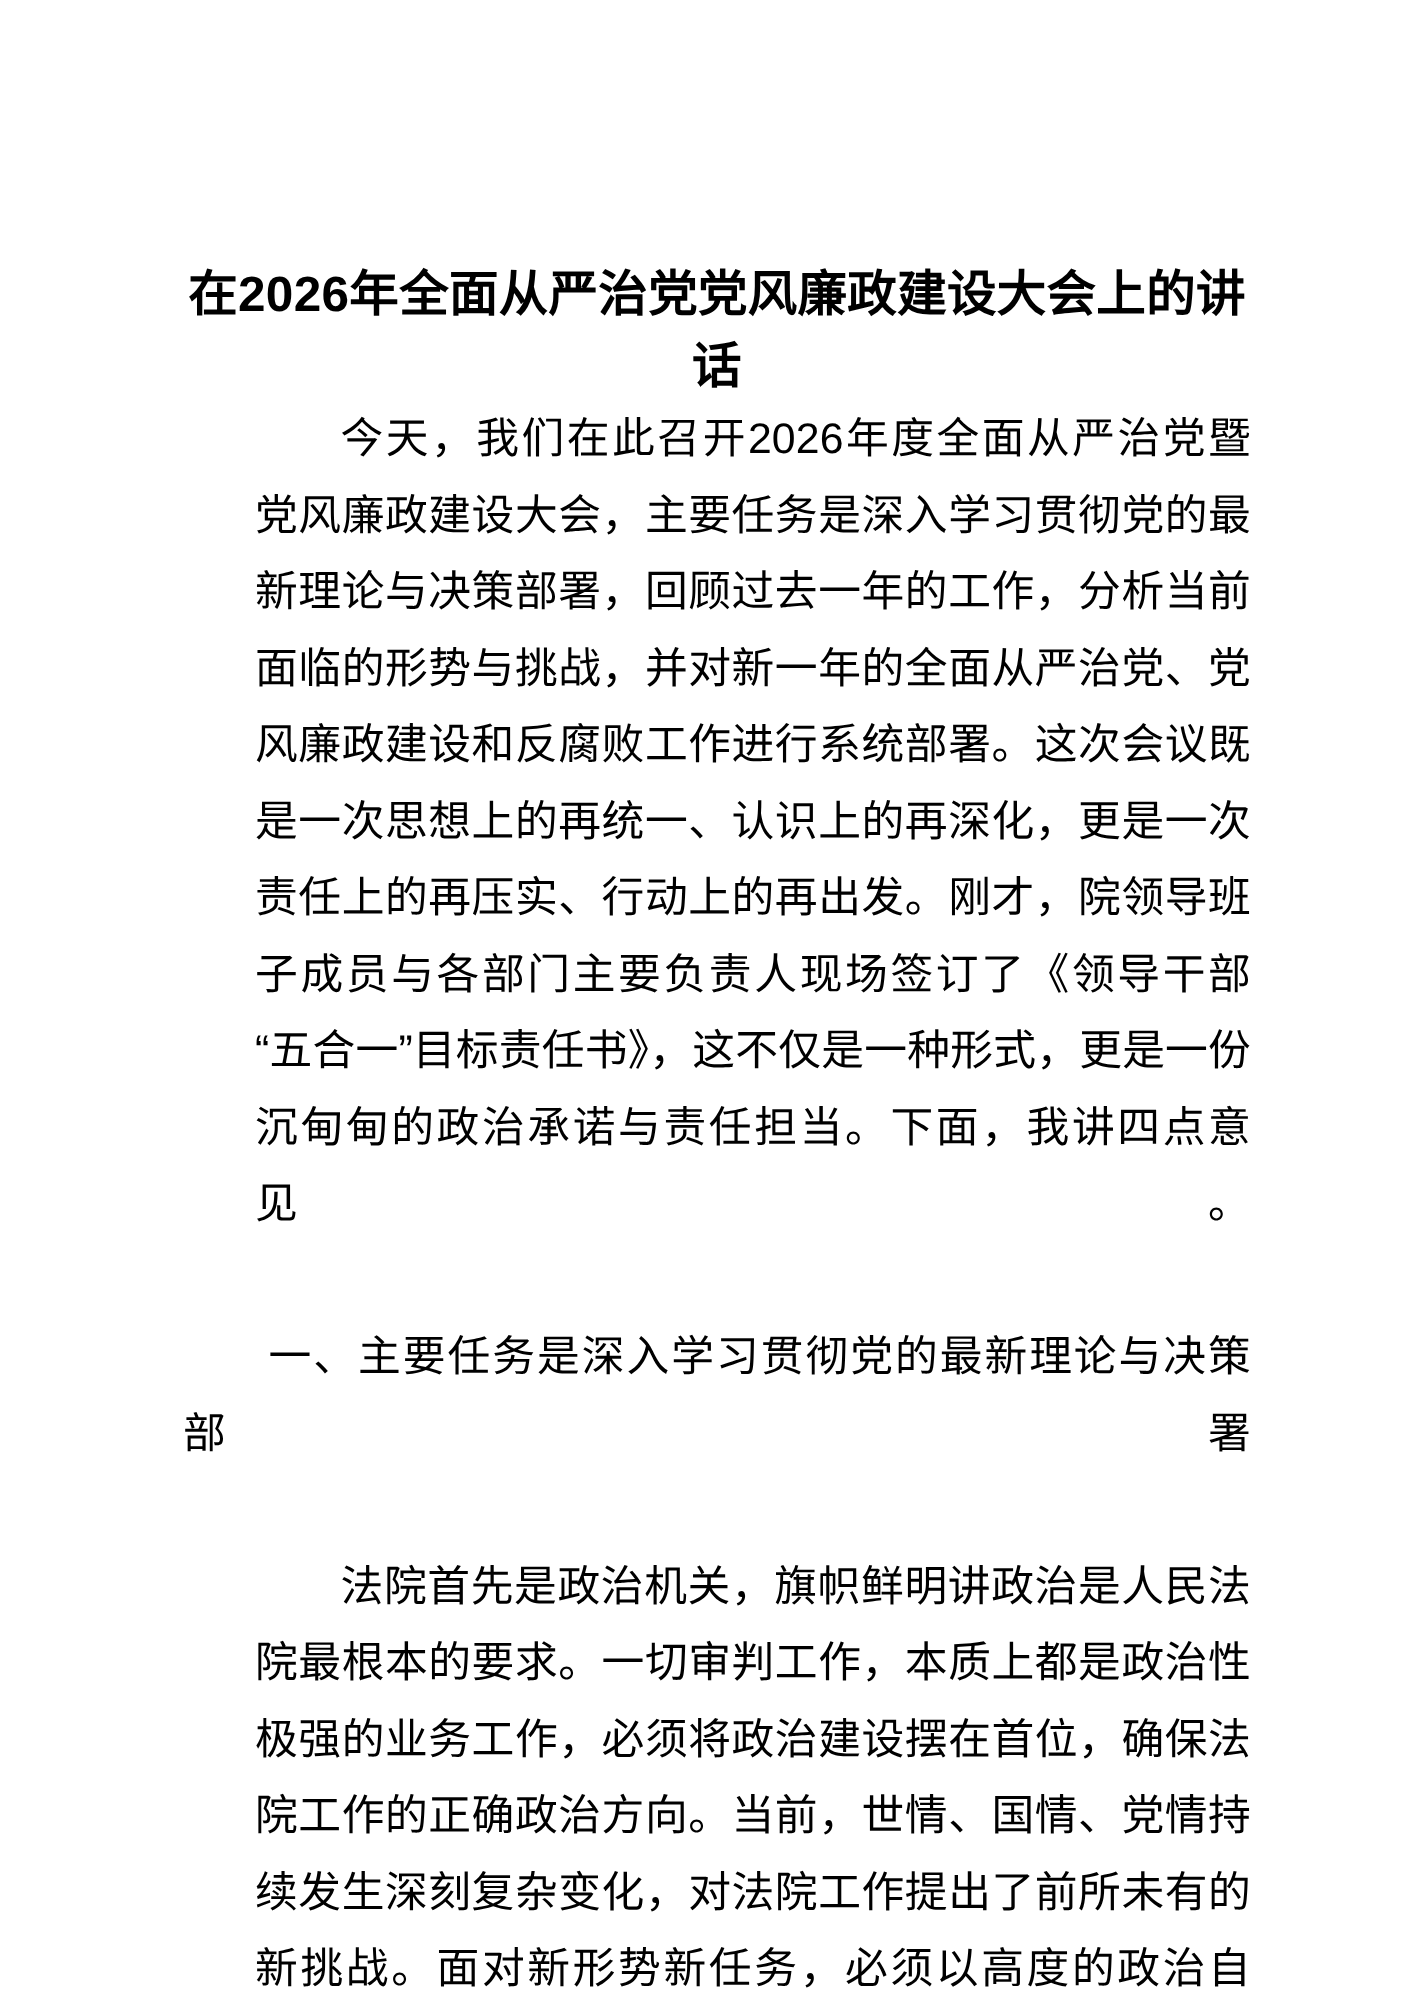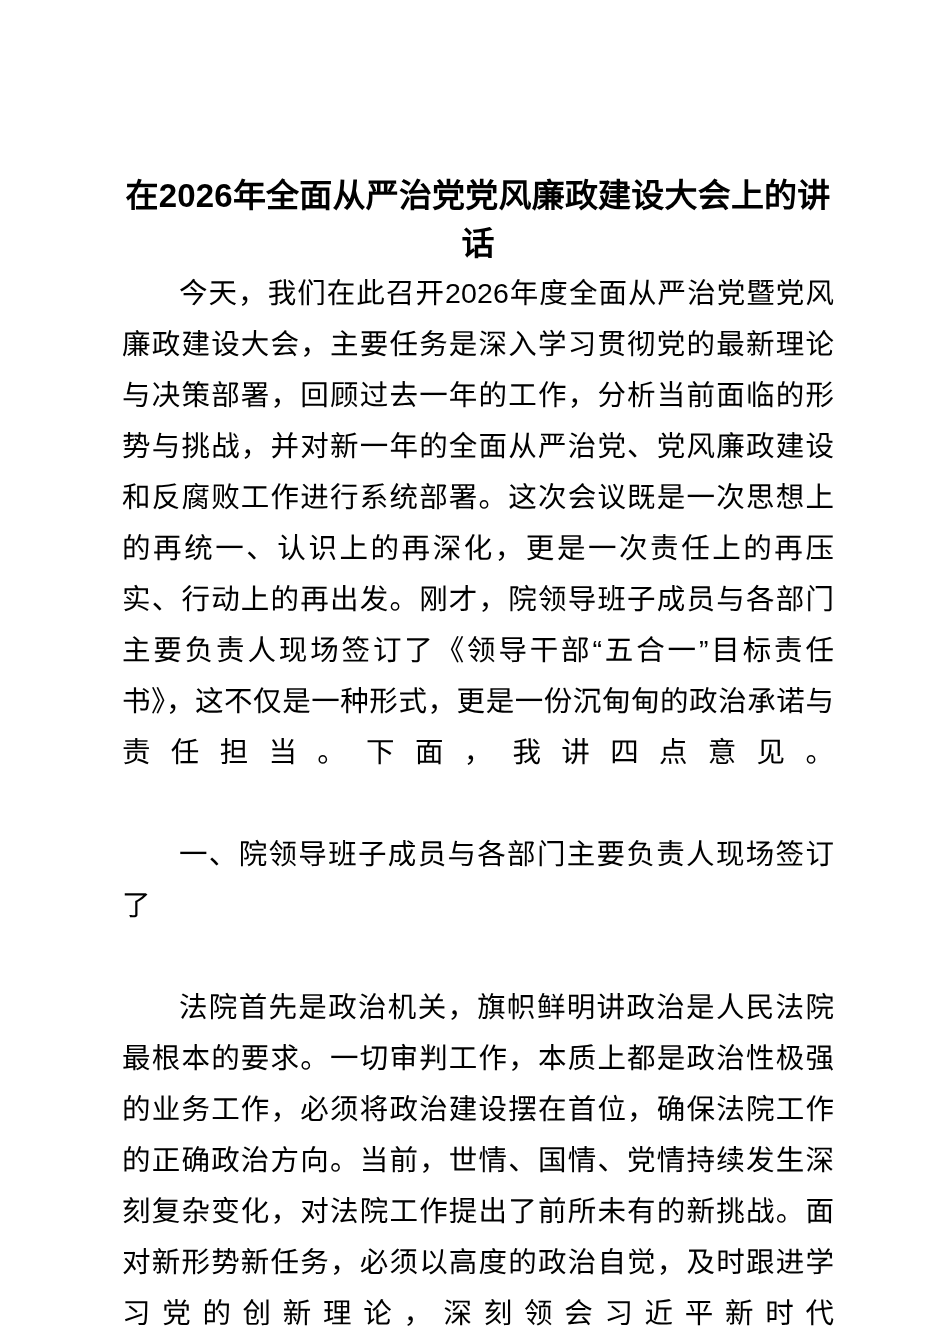--- a/index.html
+++ b/index.html
@@ -57,20 +57,21 @@
     letter-spacing: 0.1px;
   }
 
   .para-salutation {
     margin-top: 42px;
     text-indent: 0;
   }
 
   .para-indent {
     text-indent: 2em;
+    margin-left: 48px;
   }
 
   .para-heading {
     text-indent: 2em;
   }
 
   
   .para::after {
     content: "";
     display: inline-block;
@@ -81,18 +82,18 @@
 <body>
 
 <div class="page">
   <div class="page-body">
 
     <h1 class="doc-title">在2026年全面从严治党党风廉政建设大会上的讲话</h1>
 
 
     <p class="para para-indent">今天，我们在此召开2026年度全面从严治党暨党风廉政建设大会，主要任务是深入学习贯彻党的最新理论与决策部署，回顾过去一年的工作，分析当前面临的形势与挑战，并对新一年的全面从严治党、党风廉政建设和反腐败工作进行系统部署。这次会议既是一次思想上的再统一、认识上的再深化，更是一次责任上的再压实、行动上的再出发。刚才，院领导班子成员与各部门主要负责人现场签订了《领导干部“五合一”目标责任书》，这不仅是一种形式，更是一份沉甸甸的政治承诺与责任担当。下面，我讲四点意见。</p>
 
-    <p class="para para-heading">一、院领导班子成员与各部门主要负责人现场签订了</p>
+    <p class="para para-heading">一、主要任务是深入学习贯彻党的最新理论与决策部署</p>
 
     <p class="para para-indent">法院首先是政治机关，旗帜鲜明讲政治是人民法院最根本的要求。一切审判工作，本质上都是政治性极强的业务工作，必须将政治建设摆在首位，确保法院工作的正确政治方向。当前，世情、国情、党情持续发生深刻复杂变化，对法院工作提出了前所未有的新挑战。面对新形势新任务，必须以高度的政治自觉，及时跟进学习党的创新理论，深刻领会习近平新时代</p>
 
   </div>
 </div>
 
 </body></html>

